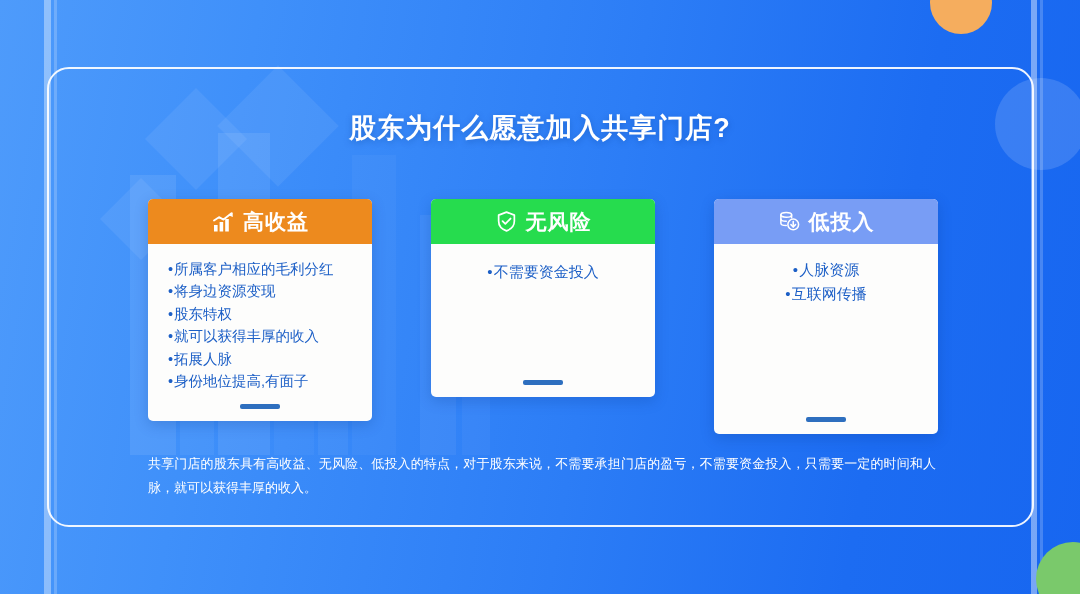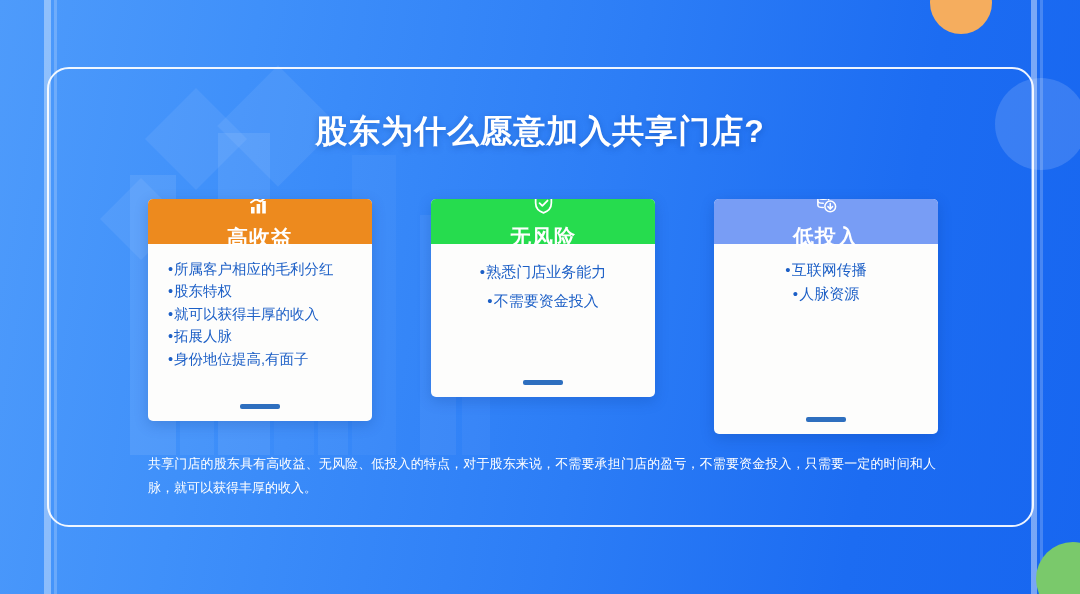--- a/index.html
+++ b/index.html
@@ -90,21 +90,21 @@
     pointer-events: none;
   }
 
   
   .title {
     position: absolute;
     left: 0; top: 110px;
     width: 1080px;
     text-align: center;
     color: #FFFFFF;
-    font-size: 32px;
+    font-size: 27px;
     font-weight: bold;
     letter-spacing: 1px;
     text-shadow: 0 2px 6px rgba(10,60,150,0.35);
   }
 
   
   .cards {
     position: absolute;
     left: 148px; top: 199px;
     width: 790px;
@@ -128,21 +128,20 @@
   .card-head {
     height: 45px;
     display: flex;
     align-items: center;
     justify-content: center;
     gap: 8px;
     color: #FFFFFF;
     font-size: 21px;
     font-weight: bold;
     letter-spacing: 1px;
-    flex-direction: column;
   }
   .card-head .ico { display: flex; align-items: center; }
   .card-head .ico svg { display: block; }
 
   .card-body {
     flex: 1;
     padding: 14px 8px 0 20px;
     position: relative;
   }
   .card-body.center { padding-left: 8px; }
@@ -227,20 +226,21 @@
             <rect x="14.2" y="9" width="3.6" height="12.5" fill="#ffffff"></rect>
             <polyline points="3,10.5 8,7.2 12.5,9.6 20.5,3.2" fill="none" stroke="#ffffff" stroke-width="1.9" stroke-linecap="round" stroke-linejoin="round"></polyline>
             <polygon points="21.6,2.4 21.8,7.0 17.3,5.2" fill="#ffffff"></polygon>
           </svg>
         </span>
         <span>高收益</span>
       </div>
       <div class="card-body">
         <ul class="bullets">
           <li>所属客户相应的毛利分红</li>
+          <li>将身边资源变现</li>
           <li>股东特权</li>
           <li>就可以获得丰厚的收入</li>
           <li>拓展人脉</li>
           <li>身份地位提高,有面子</li>
         </ul>
         <div class="card-dash"></div>
       </div>
     </div>
 
     <div class="card c2">
@@ -248,21 +248,20 @@
         <span class="ico">
           <svg width="23" height="23" viewBox="0 0 24 24">
             <path d="M12 2.2 L20.2 5.4 V11.6 C20.2 16.4 16.8 20.2 12 21.8 C7.2 20.2 3.8 16.4 3.8 11.6 V5.4 Z" fill="none" stroke="#ffffff" stroke-width="1.8" stroke-linejoin="round"></path>
             <polyline points="7.9,11.6 10.8,14.4 16.2,8.9" fill="none" stroke="#ffffff" stroke-width="1.9" stroke-linecap="round" stroke-linejoin="round"></polyline>
           </svg>
         </span>
         <span>无风险</span>
       </div>
       <div class="card-body center">
         <ul class="bullets centered">
-          <li>熟悉门店业务能力</li>
           <li>不需要资金投入</li>
         </ul>
         <div class="card-dash"></div>
       </div>
     </div>
 
     <div class="card c3">
       <div class="card-head" style="background:#789DF5;">
         <span class="ico">
           <svg width="23" height="23" viewBox="0 0 24 24">
@@ -272,22 +271,22 @@
             <path d="M3 9.6 V13.8 C3 15.1 5.5 16.2 8.6 16.2" fill="none" stroke="#ffffff" stroke-width="1.6" stroke-linecap="round"></path>
             <circle cx="15.9" cy="15.1" r="5.6" fill="none" stroke="#ffffff" stroke-width="1.6"></circle>
             <polyline points="15.9,11.9 15.9,17.6" fill="none" stroke="#ffffff" stroke-width="1.6" stroke-linecap="round"></polyline>
             <polyline points="13.5,15.3 15.9,17.7 18.3,15.3" fill="none" stroke="#ffffff" stroke-width="1.6" stroke-linecap="round" stroke-linejoin="round"></polyline>
           </svg>
         </span>
         <span>低投入</span>
       </div>
       <div class="card-body center">
         <ul class="bullets centered">
+          <li>人脉资源</li>
           <li>互联网传播</li>
-          <li>人脉资源</li>
         </ul>
         <div class="card-dash"></div>
       </div>
     </div>
 
   </div>
 
   <div class="footer">共享门店的股东具有高收益、无风险、低投入的特点，对于股东来说，不需要承担门店的盈亏，不需要资金投入，只需要一定的时间和人脉，就可以获得丰厚的收入。</div>
 
 </div>

